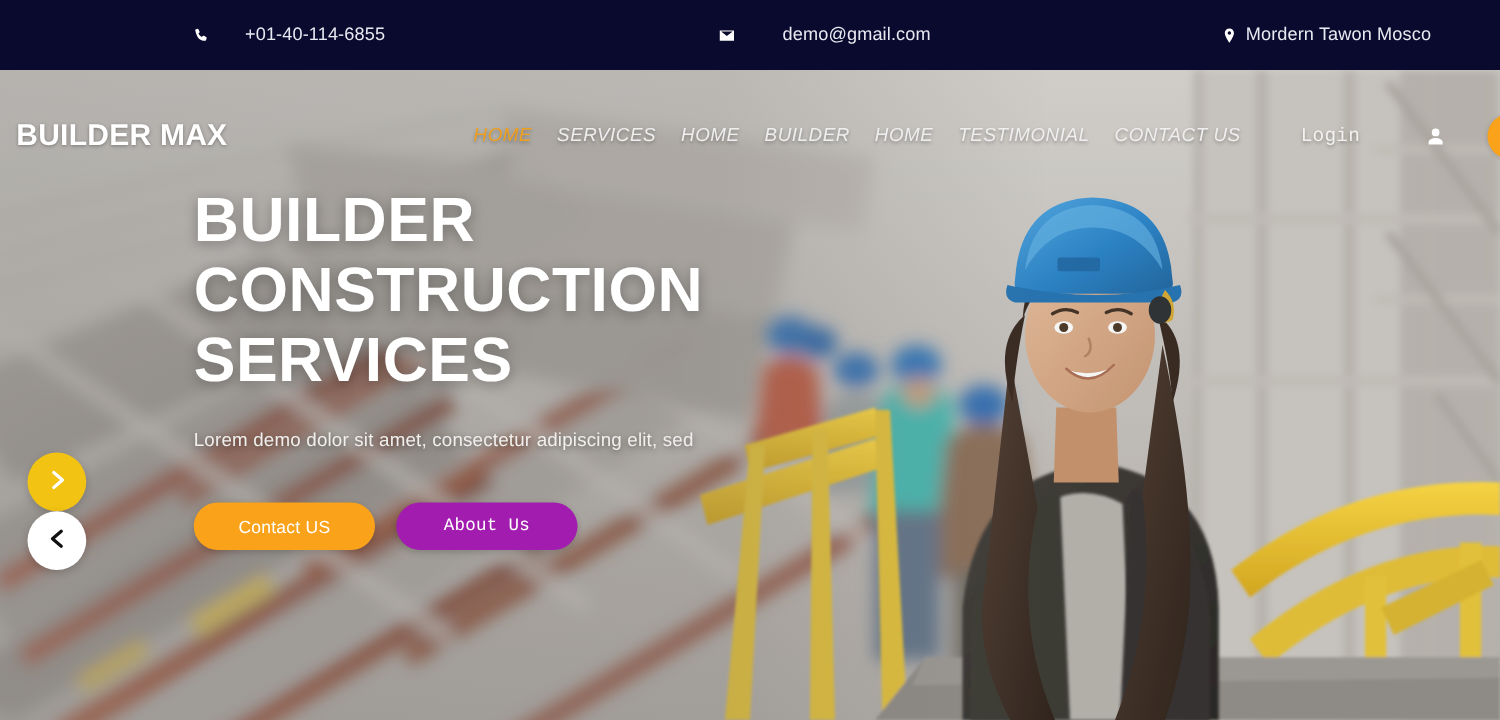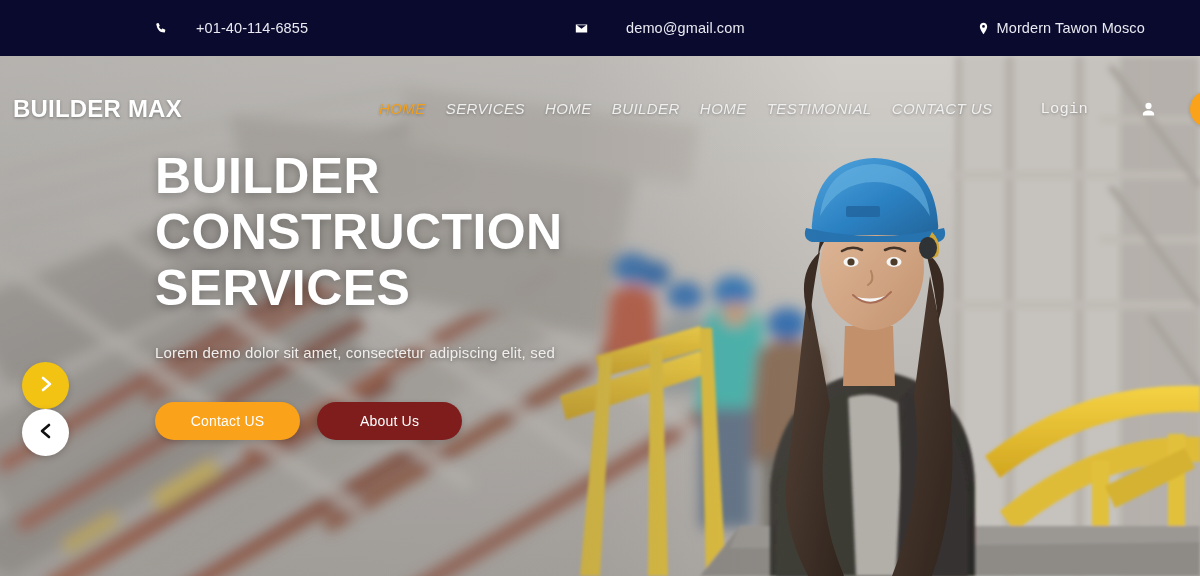--- a/index.html
+++ b/index.html
@@ -120,21 +120,21 @@
   }
   .hero-btns { margin-top:37px; display:flex; gap:17px; }
   .btn {
     height:38px; border:none; border-radius:20px; cursor:pointer;
     font-size:14px; letter-spacing:.2px;
     display:flex; align-items:center; justify-content:center;
     font-family:"Liberation Sans", sans-serif;
     box-shadow:0 2px 6px rgba(0,0,0,.18);
   }
   .btn-contact { background:#f9a21a; color:#ffffff; width:145px; }
-  .btn-about   { background:#7f1d1d; color:#ffffff; width:145px; }
+  .btn-about   { background:#a21caf; color:#ffffff; width:145px;font-family:Liberation Mono, monospace; }
 </style>
 </head>
 <body>
 
 <div class="topbar">
   <div class="topbar-inner">
 
     <div class="tb-item tb-phone">
       <span class="tb-ico">
         <svg viewBox="0 0 16 16">

